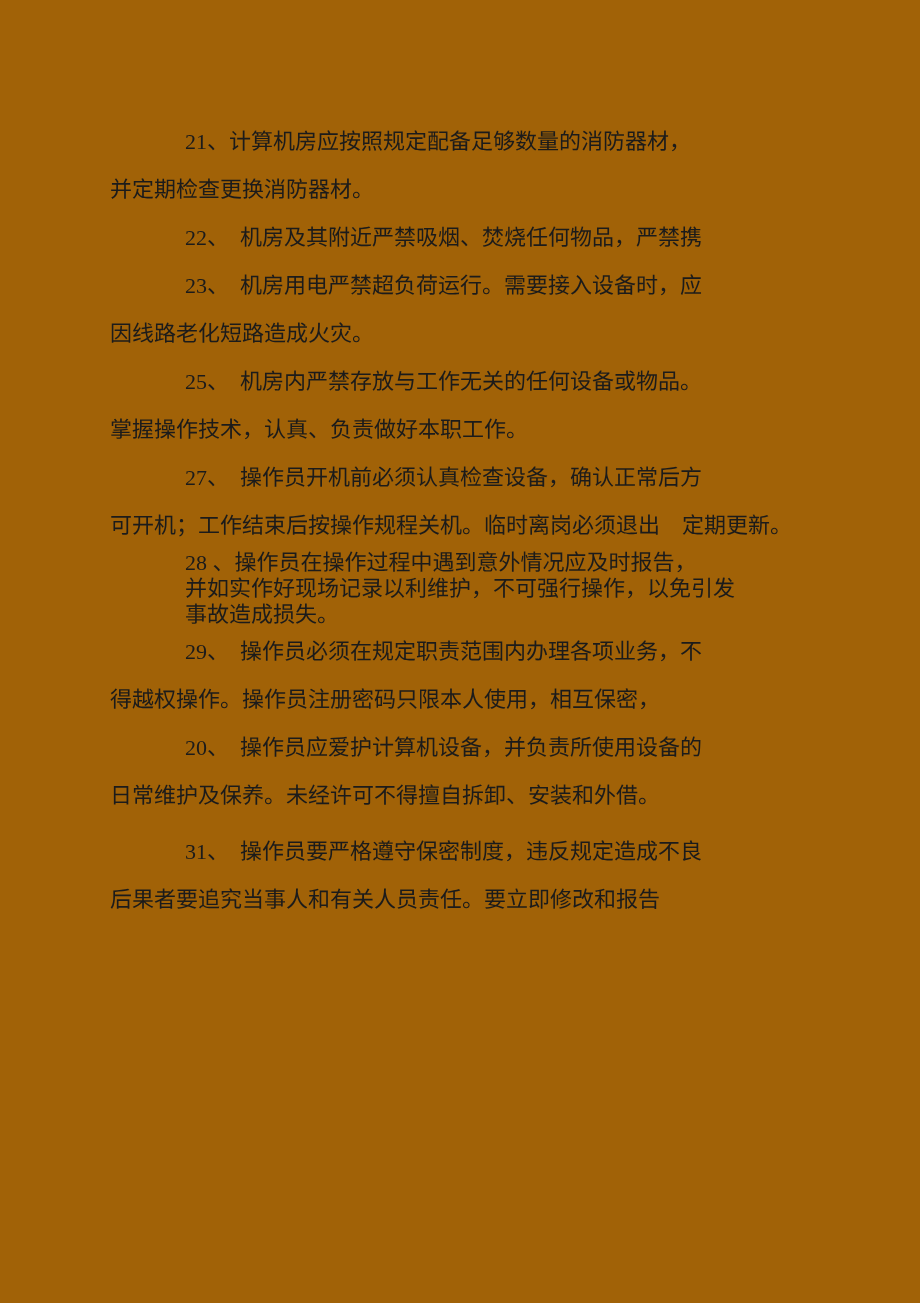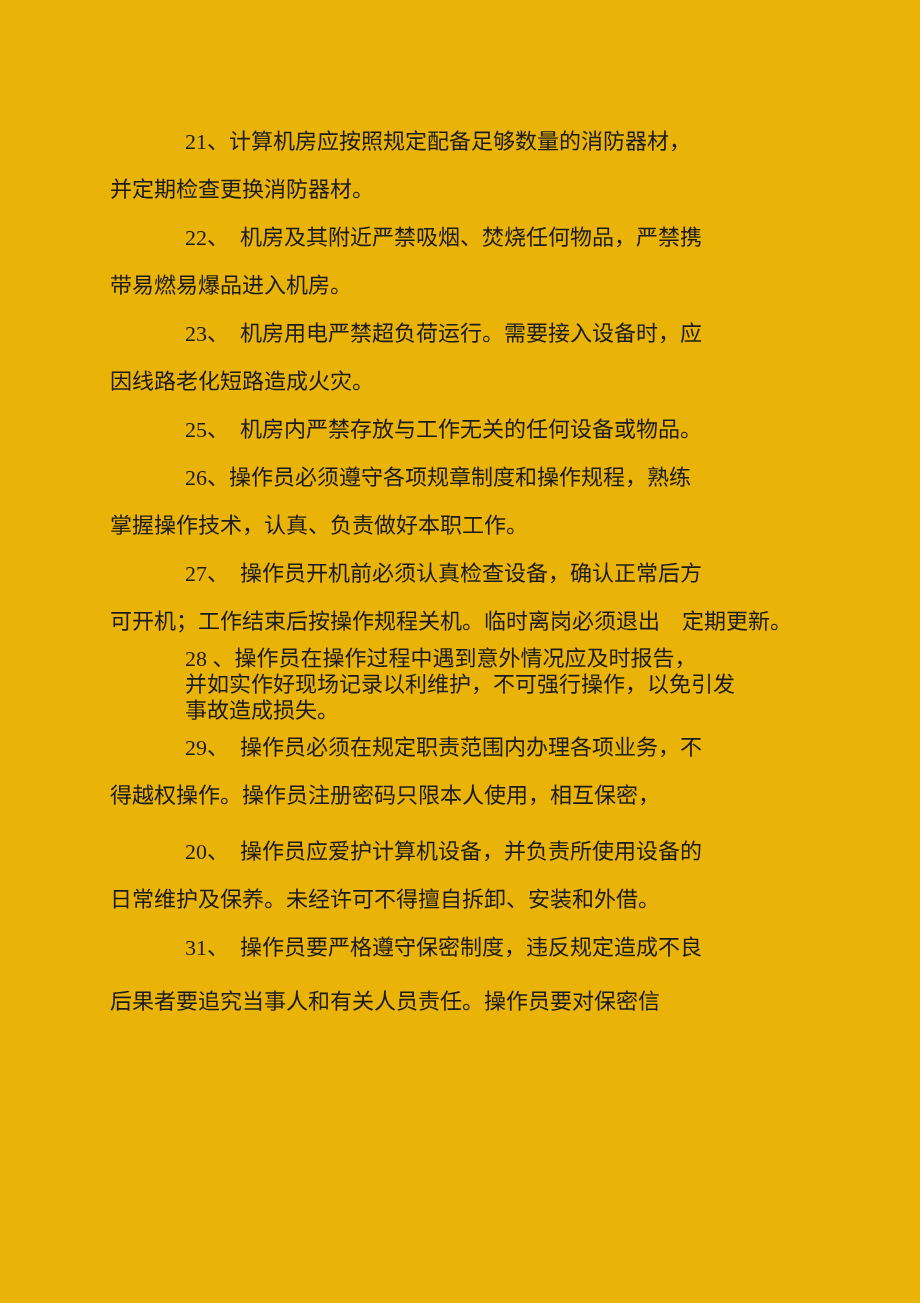--- a/index.html
+++ b/index.html
@@ -11,21 +11,21 @@
     width: 920px;
     height: 1303px;
     font-family: "Liberation Serif", "DejaVu Serif", serif;
     color: #1b1b1b;
     overflow: hidden;
   }
   .doc-page {
     position: relative;
     width: 920px;
     height: 1303px;
-    background: #eab308;
+    background: #a16207;
   }
   .text-block {
     padding: 118px 30px 0 110px;
   }
   .line {
     font-size: 22px;
     height: 48px;
     line-height: 48px;
     white-space: pre;
     letter-spacing: 0px;
@@ -44,31 +44,29 @@
   .text-block .line:nth-child(23) { margin-top: 4px; }
 </style>
 </head>
 <body style="background: rgb(255, 255, 255); color: rgb(27, 27, 27);">
 
 <div class="doc-page">
   <div class="text-block" id="lines">
       <div class="line indent">21、计算机房应按照规定配备足够数量的消防器材，</div>
       <div class="line">并定期检查更换消防器材。</div>
       <div class="line indent">22、　机房及其附近严禁吸烟、焚烧任何物品，严禁携</div>
-      <div class="line">带易燃易爆品进入机房。</div>
       <div class="line indent">23、　机房用电严禁超负荷运行。需要接入设备时，应</div>
       <div class="line">因线路老化短路造成火灾。</div>
       <div class="line indent">25、　机房内严禁存放与工作无关的任何设备或物品。</div>
-      <div class="line indent">26、操作员必须遵守各项规章制度和操作规程，熟练</div>
       <div class="line">掌握操作技术，认真、负责做好本职工作。</div>
       <div class="line indent">27、　操作员开机前必须认真检查设备，确认正常后方</div>
       <div class="line">可开机；工作结束后按操作规程关机。临时离岗必须退出　定期更新。</div>
       <div class="line indent tight">28 、操作员在操作过程中遇到意外情况应及时报告，</div>
       <div class="line indent tight">并如实作好现场记录以利维护，不可强行操作，以免引发</div>
       <div class="line indent tight">事故造成损失。</div>
       <div class="line indent">29、　操作员必须在规定职责范围内办理各项业务，不</div>
       <div class="line">得越权操作。操作员注册密码只限本人使用，相互保密，</div>
       <div class="line indent">20、　操作员应爱护计算机设备，并负责所使用设备的</div>
       <div class="line">日常维护及保养。未经许可不得擅自拆卸、安装和外借。</div>
       <div class="line indent">31、　操作员要严格遵守保密制度，违反规定造成不良</div>
-      <div class="line">后果者要追究当事人和有关人员责任。操作员要对保密信</div>
+      <div class="line">后果者要追究当事人和有关人员责任。要立即修改和报告</div>
     </div>
 </div>
 
 </body></html>

